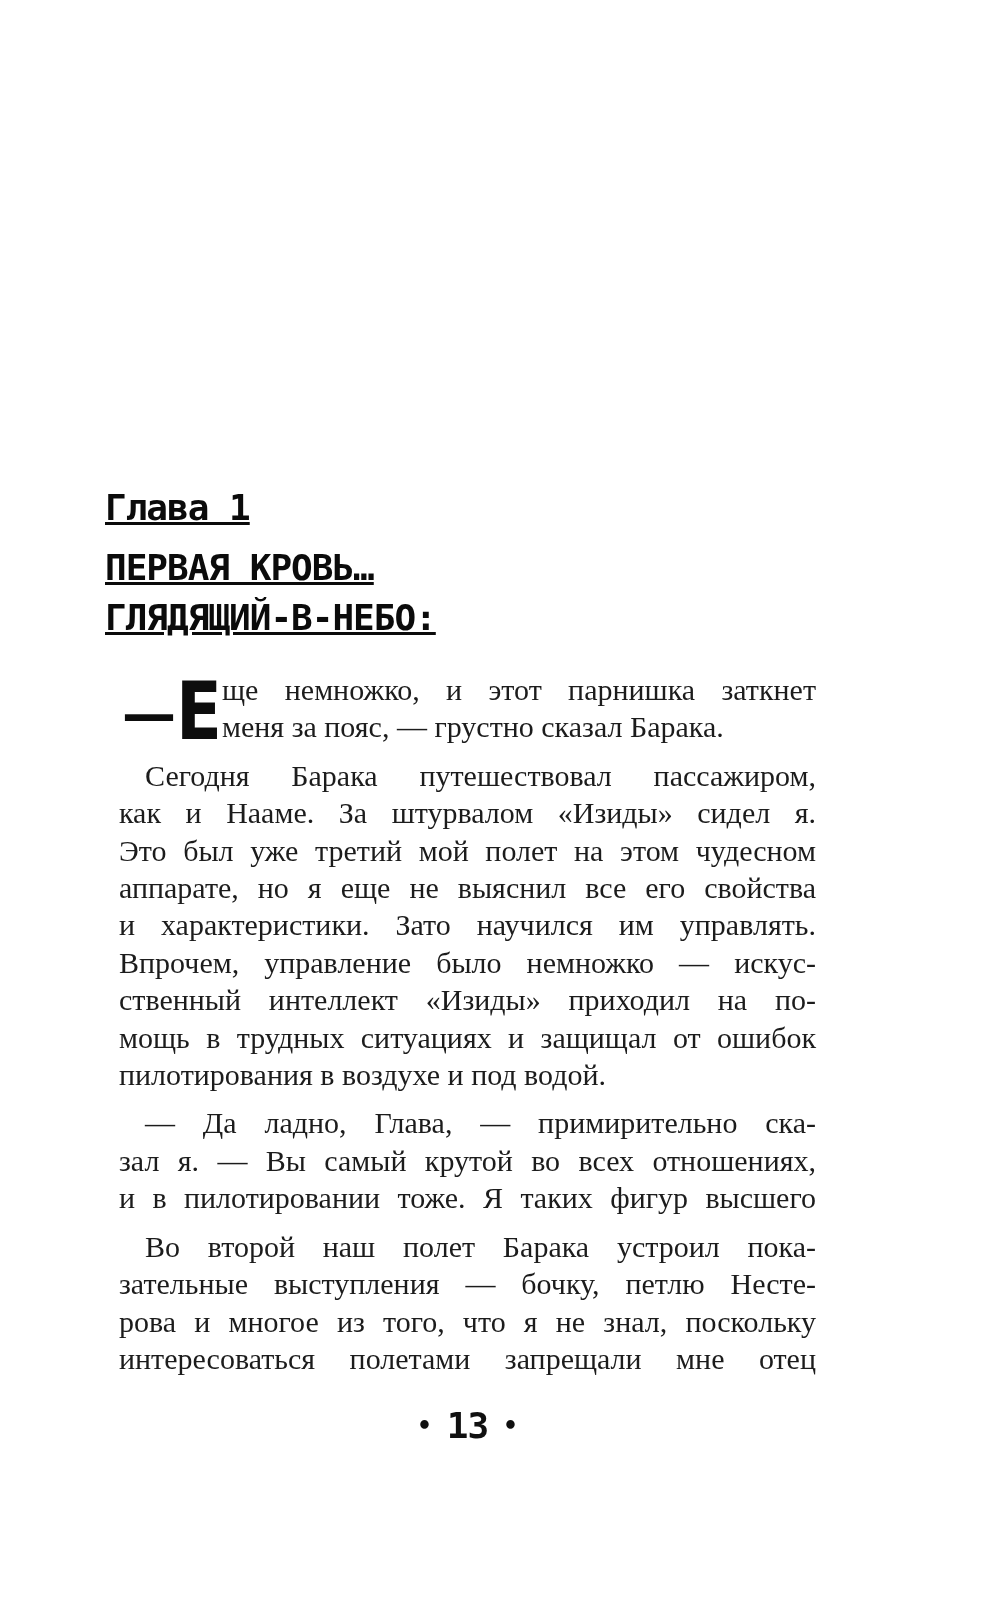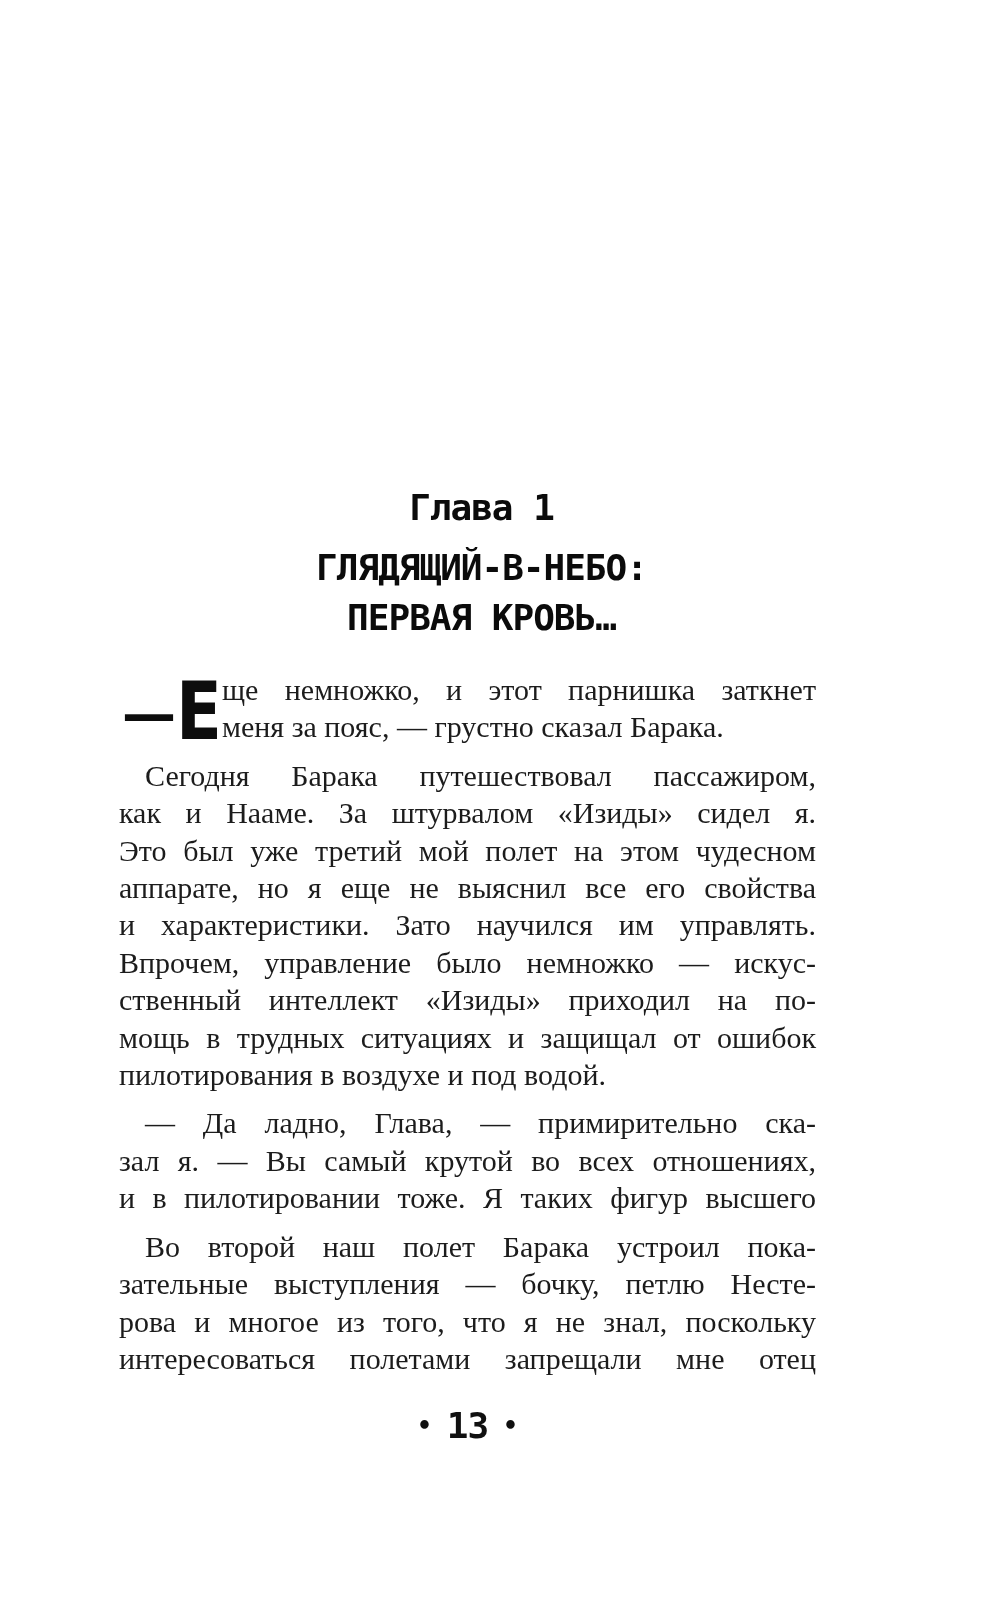--- a/index.html
+++ b/index.html
@@ -12,27 +12,28 @@
     width: 1000px;
     height: 1616px;
     background: #ffffff;
     overflow: hidden;
     font-family: "Liberation Serif", "DejaVu Serif", serif;
   }
 
   
   .heading {
     position: absolute;
-    left: 133px;
+    left: 105px;
     top: 481px;
     width: 697px;
-    text-align: center;
+    text-align: left;
     color: #0b0b0b;
     font-family: "DejaVu Sans Mono", monospace;
     font-weight: 700;
+    text-decoration: underline;
   }
   .heading .chapter {
     font-size: 36px;
     line-height: 54px;
     letter-spacing: -1px;
     margin-bottom: 8px;
   }
   .heading .title-line {
     font-size: 36px;
     line-height: 50px;
@@ -103,22 +104,22 @@
   .footer .dot  { font-size: 24px; line-height: 28px; }
   .footer .num  { font-size: 36px; line-height: 28px; letter-spacing: -1px; }
 </style>
 </head>
 <body>
 
 <div class="page">
 
   <header class="heading">
     <div class="chapter">Глава 1</div>
+    <div class="title-line">ПЕРВАЯ КРОВЬ…</div>
     <div class="title-line">ГЛЯДЯЩИЙ-В-НЕБО:</div>
-    <div class="title-line">ПЕРВАЯ КРОВЬ…</div>
   </header>
 
   <main class="body-text" id="paragraphs">
       <div class="para">
         <span class="opening">
           <span class="dash">—</span>
           <span class="dropcap">Е</span>
         </span>
         <div class="line">ще немножко, и этот парнишка заткнет</div>
         <div class="line final">меня за пояс, — грустно сказал Барака.</div>

